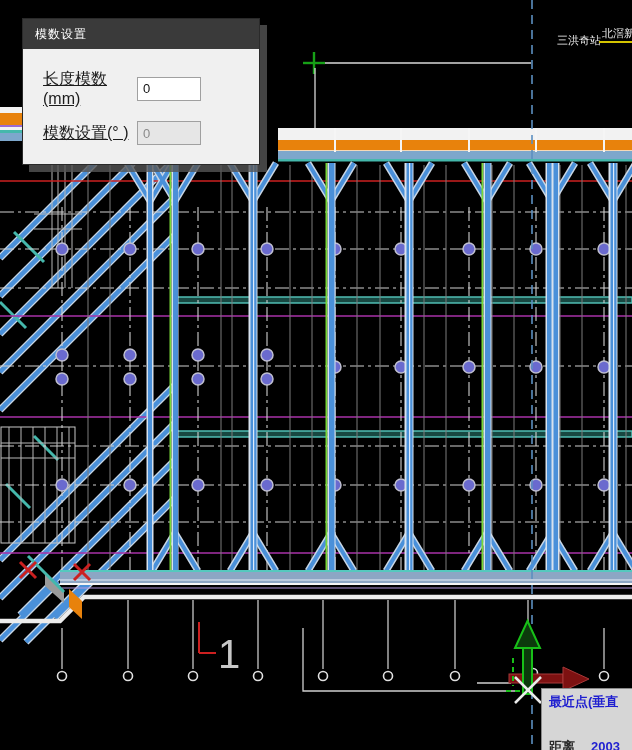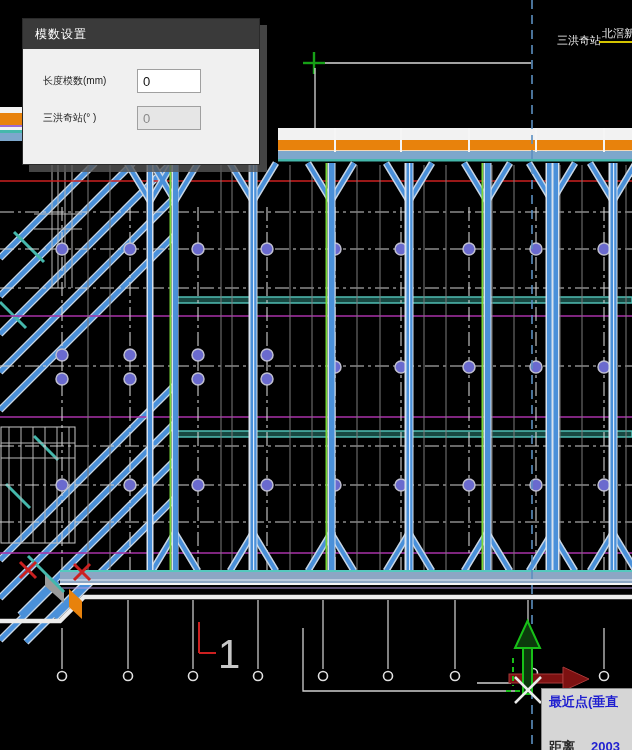--- a/index.html
+++ b/index.html
@@ -19,21 +19,21 @@
   .nd{fill:#6a6ace;stroke:#bfbfd0;stroke-width:1.5;}
   .stub{stroke:#c8c8c8;stroke-width:1.3;}
   .stubc{fill:#000;stroke:#e0e0e0;stroke-width:1.6;}
   
   .dialog{position:absolute;left:22px;top:18px;width:238px;height:147px;background:#f0f0f0;
           border:1px solid #2a2a2a;box-shadow:7px 7px 0 rgba(85,85,85,.8);}
   .dialog-title{height:30px;background:#3a3a3a;color:#fff;font-size:12px;display:flex;
           align-items:center;padding-left:12px;letter-spacing:1px;}
   .dialog-body{padding:20px 0 0 20px;}
   .field-row{display:flex;align-items:center;margin-bottom:13px;}
-  .field-row label{width:94px;font-size:10px;color:#1c1c1c;}
+  .field-row label{width:94px;font-size:16px;color:#1c1c1c;text-decoration:underline;}
   .field-row input{width:64px;height:24px;border:1px solid #a0a0a0;background:#fff;
           font-size:13px;padding:0 0 0 5px;color:#111;outline:none;}
   .field-row input.off{background:#e6e6e6;color:#8a8a8a;}
   
   .tooltip{position:absolute;left:541px;top:688px;width:150px;height:80px;background:#d6d6d6;
           border:1px solid #8a8a8a;padding:4px 0 0 7px;}
   .tt-line1{color:#1f1fd0;font-size:13px;font-weight:bold;white-space:nowrap;}
   .tt-row2{position:absolute;left:7px;top:48px;white-space:nowrap;}
   .tt-lab{color:#2a2a2a;font-size:13px;font-weight:bold;}
   .tt-val{color:#1f1fd0;font-size:13px;font-weight:bold;margin-left:16px;}
@@ -364,21 +364,21 @@
 <div class="dialog">
   <div class="dialog-title">
     <span>模数设置</span>
   </div>
   <div class="dialog-body">
     <div class="field-row">
       <label>长度模数(mm)</label>
       <input type="text" value="0" style="">
     </div>
     <div class="field-row">
-      <label>三洪奇站(° )</label>
+      <label>模数设置(° )</label>
       <input type="text" class="off" disabled="" value="0" style="">
     </div>
   </div>
 </div>
 
 <div class="tooltip">
   <div class="tt-line1">最近点(垂直</div>
   <div class="tt-row2">
     <span class="tt-lab">距离</span><span class="tt-val">2003</span>
   </div>

